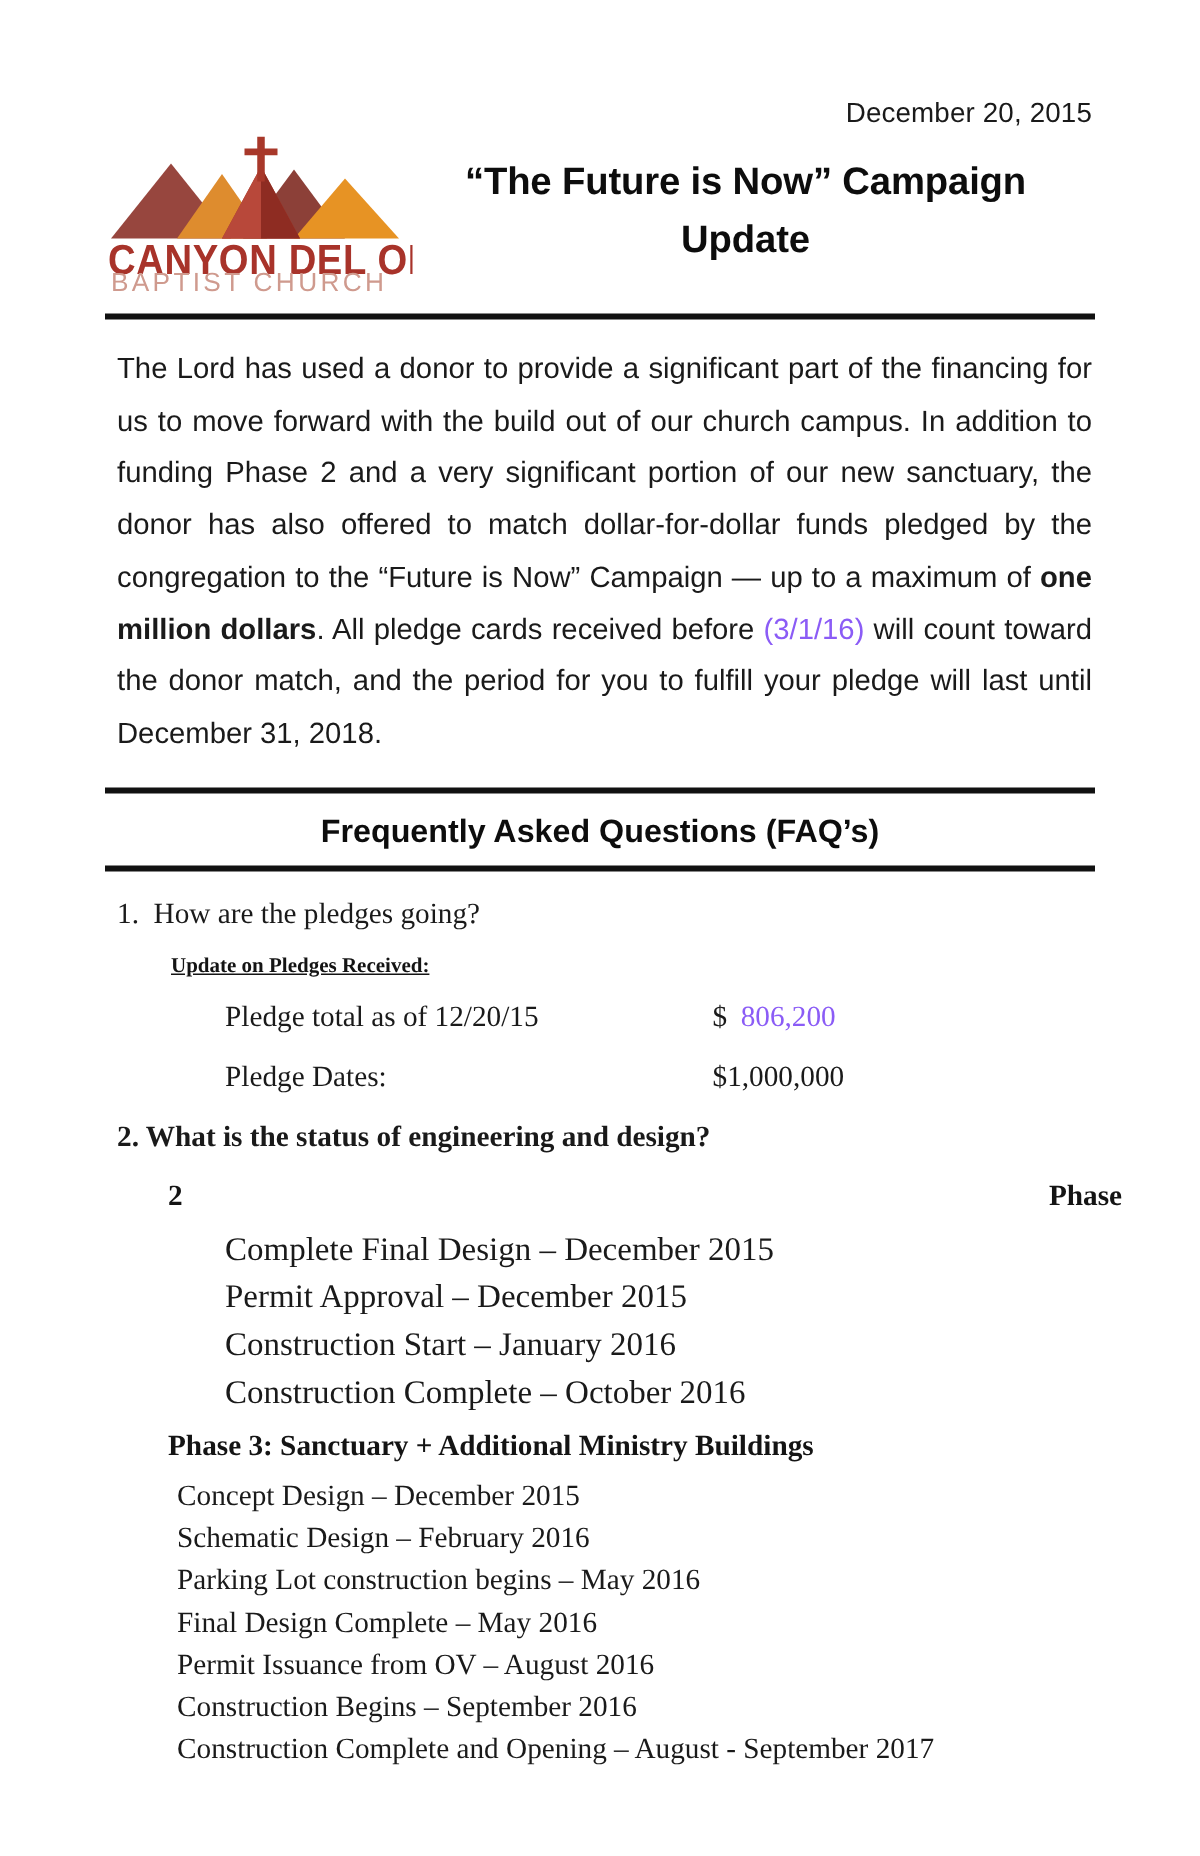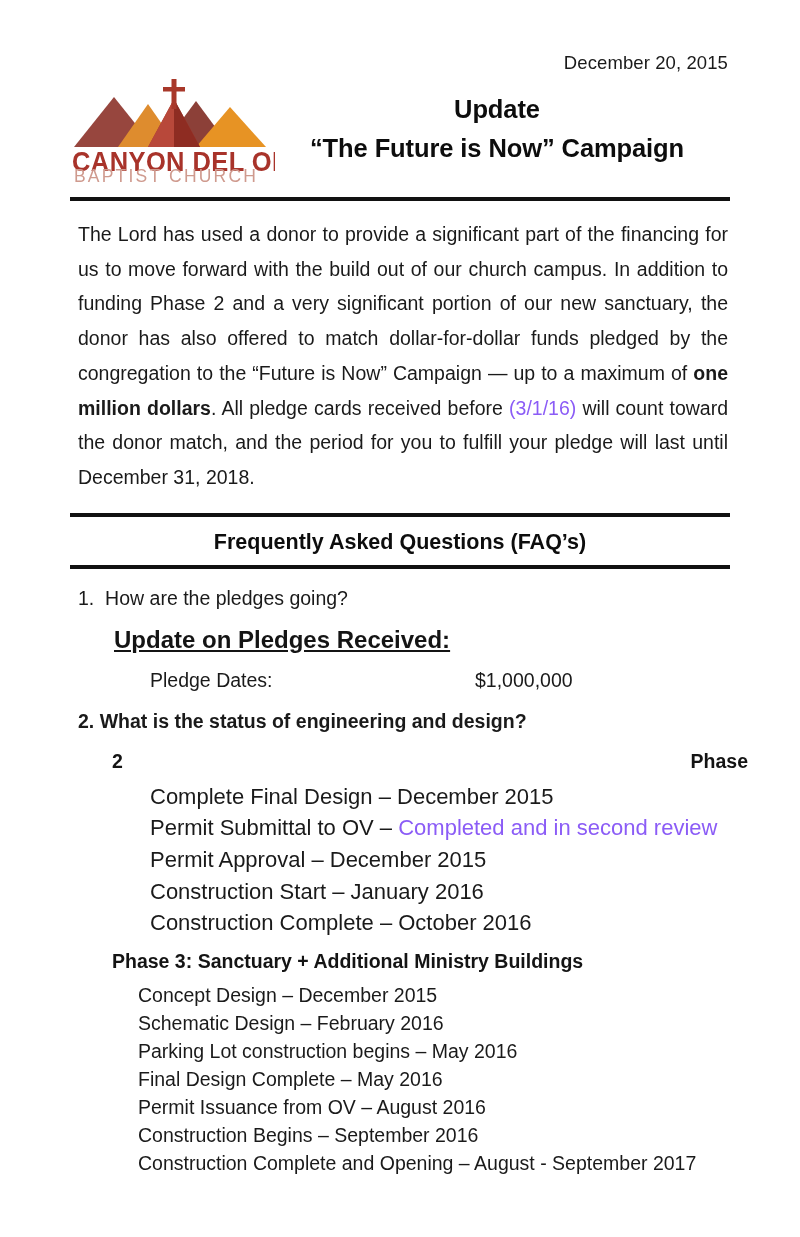--- a/index.html
+++ b/index.html
@@ -12,21 +12,21 @@
     height: 1237px;
     font-family: "Liberation Sans", sans-serif;
     color: #111111;
     overflow: hidden;
   }
   .page {
     position: relative;
     width: 800px;
     height: 1237px;
     box-sizing: border-box;
-    padding: 0 70px;
+    padding: 12px 70px;
   }
 
   
   .doc-date {
     text-align: right;
     font-size: 18.5px;
     color: #1a1a1a;
     padding-top: 52px;
     padding-right: 2px;
     letter-spacing: .1px;
@@ -84,32 +84,32 @@
   }
   .faq-title {
     text-align: center;
     font-size: 21.5px;
     font-weight: bold;
     padding: 13px 0 10px;
     color: #0d0d0d;
   }
 
   
-  .sections { margin-top: 18px; }
+  .sections { margin-top: 18px; font-family: Liberation Serif, serif; }
 
   .q-line {
     font-size: 19.5px;
     color: #1a1a1a;
     margin-left: 8px;
   }
   .q-line.bold { font-weight: bold; }
   .q-num { display: inline-block; }
 
   .sub-head {
-    font-size: 24px;
+    font-size: 14px;
     font-weight: bold;
     text-decoration: underline;
     margin-left: 44px;
     margin-top: 16px;
     color: #141414;
   }
 
   .pledge-table {
     margin-left: 80px;
     margin-top: 15px;
@@ -156,21 +156,21 @@
   }
 
   .phase3-head {
     font-size: 19.5px;
     font-weight: bold;
     margin-left: 42px;
     margin-top: 11px;
     color: #141414;
   }
   .phase3-list {
-    margin-left: 68px;
+    margin-left: 48px;
     margin-top: 8px;
   }
   .phase3-list .mrow {
     font-size: 19.5px;
     line-height: 1.44;
     color: #1a1a1a;
     white-space: nowrap;
   }
 </style>
 </head>
@@ -201,22 +201,22 @@
         <rect x="93" y="8" width="22" height="4.5" fill="#a8382a"></rect>
 
         <text x="2" y="90" font-family="'Liberation Sans', sans-serif" font-size="25" font-weight="bold" fill="#a8332a" letter-spacing="0.4" transform="scale(1.02,1.12) translate(0,-8)">CANYON DEL ORO</text>
 
         <text x="4" y="103" font-family="'Liberation Sans', sans-serif" font-size="17.5" fill="#cf9a8e" letter-spacing="2.2">BAPTIST CHURCH</text>
       </svg>
 
     </div>
 
     <div class="title-block">
+      <div class="doc-title">“The Future is Now” Campaign</div>
       <div class="doc-title">Update</div>
-      <div class="doc-title">“The Future is Now” Campaign</div>
     </div>
   </div>
 
   <div class="rule-double rule-top-gap"></div>
 
   <p class="body-para"><span>The Lord has used a donor to provide a significant part of the financing for us to move forward with the build out of our church campus.  In addition to funding Phase 2 and a very significant portion of our new sanctuary, the donor has also offered to match dollar-for-dollar funds pledged by the congregation to the “Future is Now” Campaign — up to a maximum of </span><span class="b">one million dollars</span><span>.  All pledge cards received before </span><span class="red">(3/1/16)</span><span> will count toward the donor match, and the period for you to fulfill your pledge will last until December 31, 2018.</span></p>
 
   <div class="faq-band">
     <div class="rule-double"></div>
     <div class="faq-title">Frequently Asked Questions (FAQ’s)</div>
@@ -227,40 +227,43 @@
 
     <div class="q-line">
       <span class="q-num">1.</span>
       &nbsp;<span>How are the pledges going?</span>
     </div>
 
     <div class="sub-head">Update on Pledges Received:</div>
 
     <table class="pledge-table">
       <tbody>
+          <tr>
+        <td>Pledge total as of 12/20/15</td>
+        <td class="amt"><span class="cur">$</span><span class="red">806,200</span></td>
+      </tr>
       <tr>
         <td>Pledge Dates:</td>
         <td class="amt"><span>$1,000,000</span></td>
       </tr>
     </tbody>
       </table>
 
     <div class="q-line bold q2">
       <span class="q-num">2.</span>
       <span>What is the status of engineering and design?</span>
     </div>
 
     <div class="milestone-head">
       <span class="right-col">Phase</span>
       <span class="wrapnum">2</span>
     </div>
 
     <div class="milestone-list">
       <div class="mrow"><span>Complete Final Design – December 2015</span><span class="red"></span></div>
-      <div class="mrow"><span>Permit Submittal to OV – </span><span class="red">Completed and in second review</span></div>
       <div class="mrow"><span>Permit Approval  – December 2015</span><span class="red"></span></div>
       <div class="mrow"><span>Construction Start – January 2016</span><span class="red"></span></div>
       <div class="mrow"><span>Construction Complete – October 2016</span><span class="red"></span></div>
     </div>
 
     <div class="phase3-head">Phase 3: Sanctuary + Additional Ministry Buildings</div>
 
     <div class="phase3-list">
       <div class="mrow">Concept Design – December 2015</div>
       <div class="mrow">Schematic Design  – February 2016</div>

